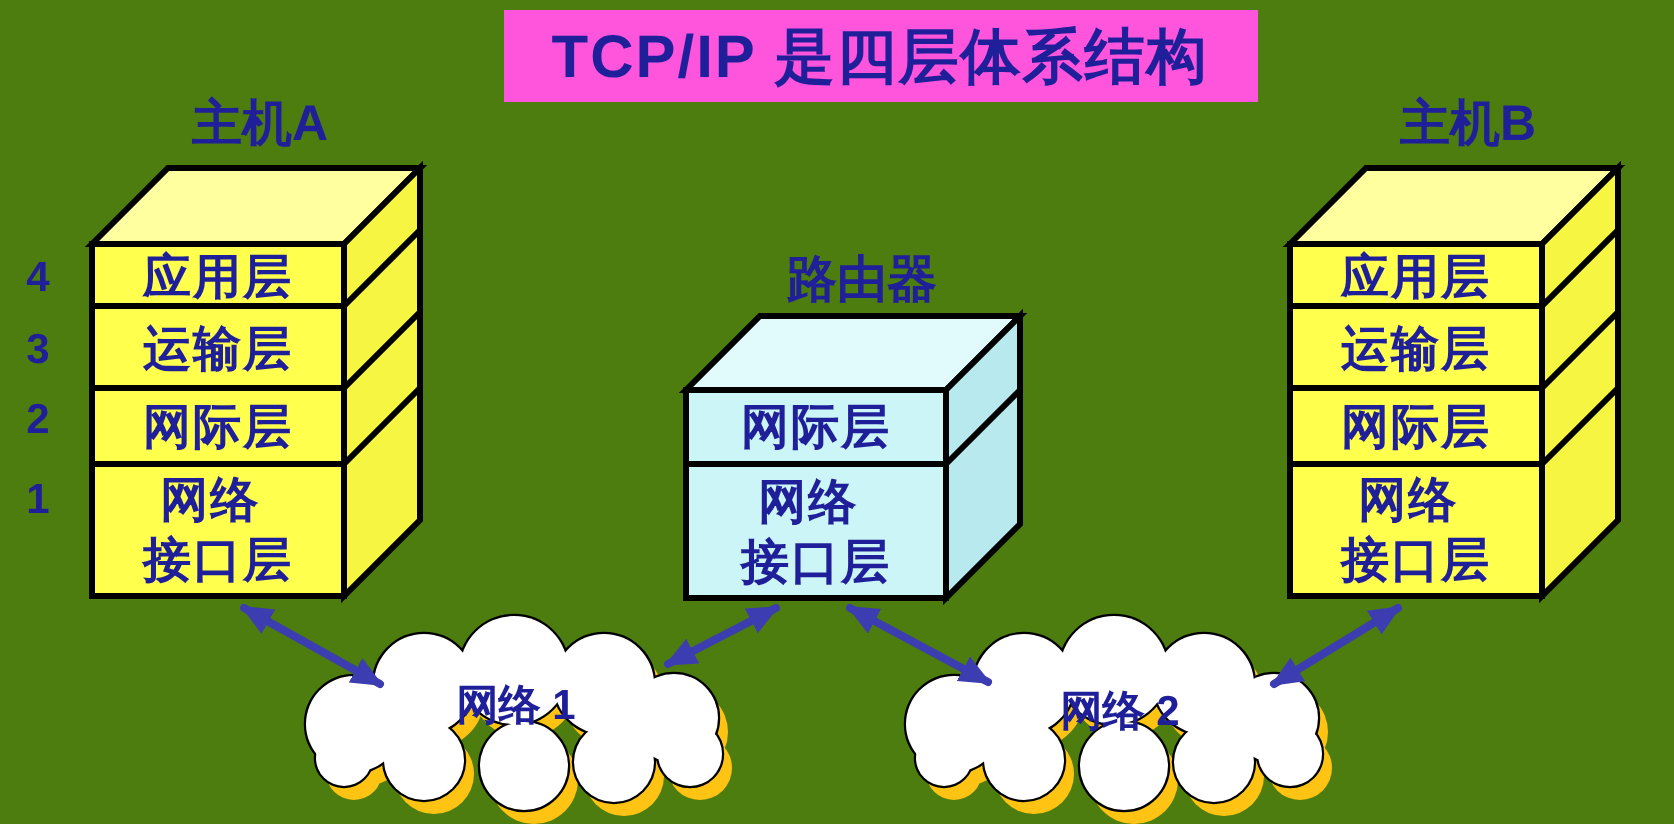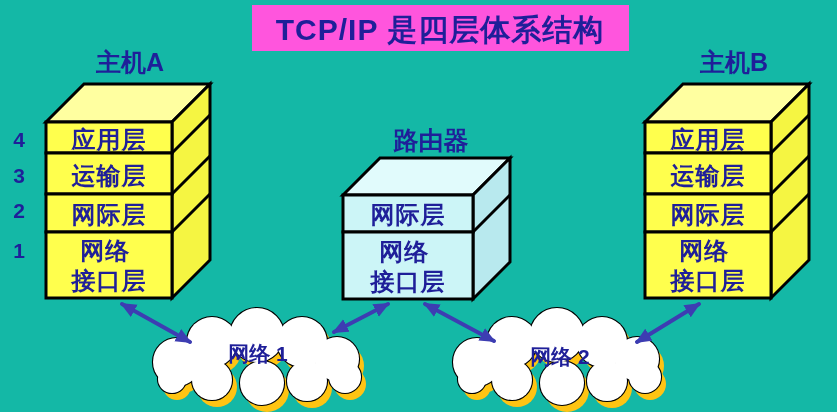--- a/index.html
+++ b/index.html
@@ -1,16 +1,16 @@
 <!DOCTYPE html>
 <html><head>
 <meta charset="utf-8">
 <style>
   html,body{margin:0;padding:0;background:#ffffff;}
-  .stage{width:837px;height:412px;position:relative;background:#14b8a6;overflow:hidden;}
+  .stage{width:837px;height:412px;position:relative;background:#4d7c0f;overflow:hidden;}
   svg{display:block;}
   text{
     font-family:"Liberation Sans","DejaVu Sans",sans-serif;
     fill:#1f1f99;
     text-anchor:middle;
     dominant-baseline:central;
     font-weight:bold;
   }
   .t-title{font-size:30px;letter-spacing:1px;}
   .t-head{font-size:25px;}

